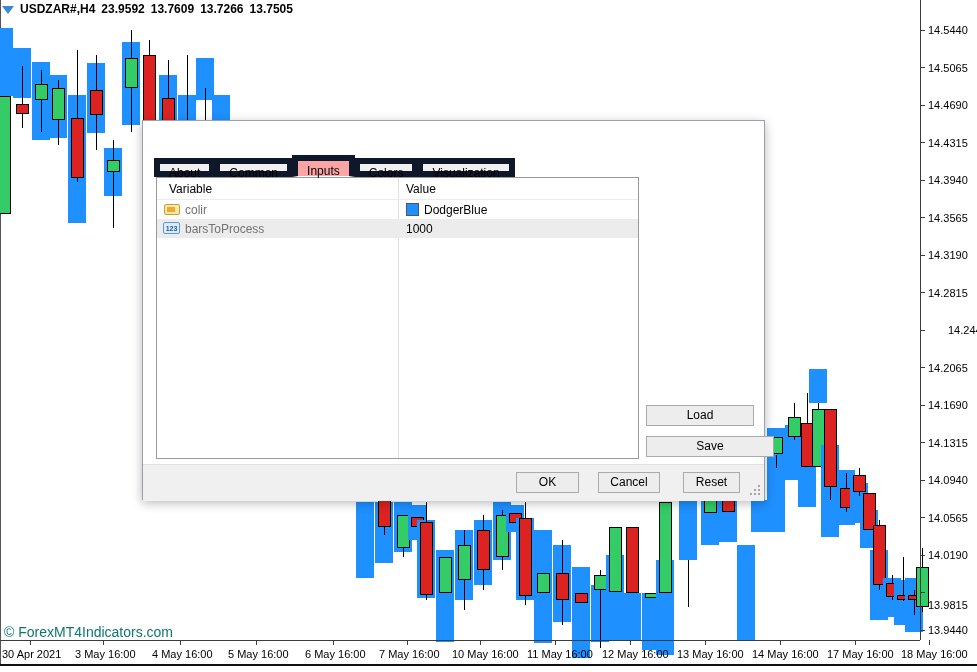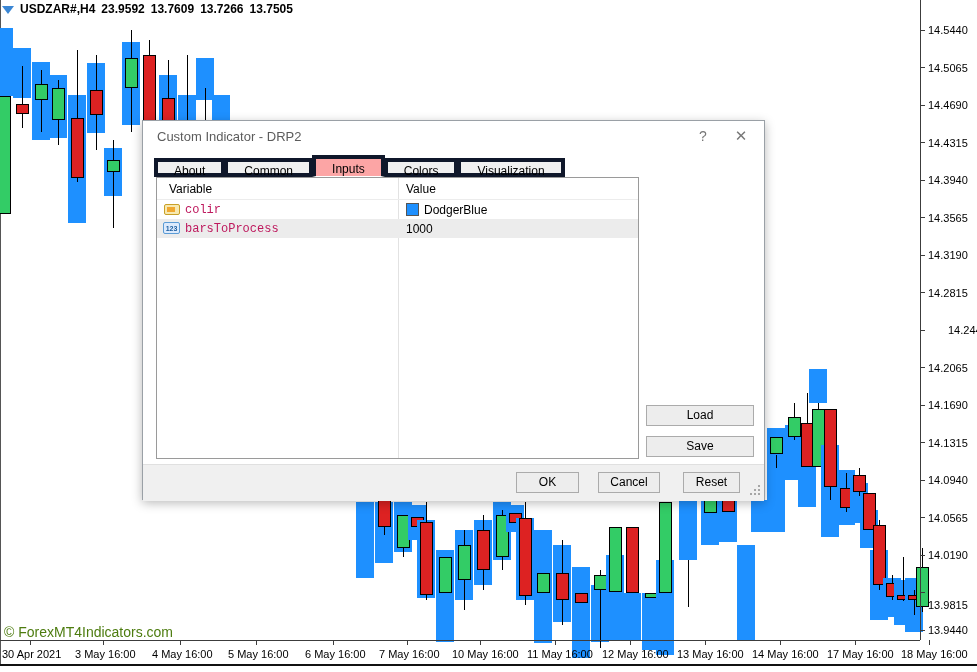--- a/index.html
+++ b/index.html
@@ -9,21 +9,21 @@
   
   #left-edge { position:absolute; left:0; top:0; width:1px; height:666px; background:#555; }
   #bottom-line { position:absolute; left:0; top:664px; width:977px; height:2px; background:#111; }
 
   #quote-bar { position:absolute; left:2px; top:2px; height:16px; z-index:30; white-space:nowrap;
                font-size:12px; font-weight:600; color:#000; }
   #quote-tri { display:inline-block; width:0; height:0; border-left:6px solid transparent;
                border-right:6px solid transparent; border-top:8px solid #3a86d4; margin-right:5px; vertical-align:middle; }
   #quote-bar span { margin-right:6px; }
 
-  #watermark { position:absolute; left:4px; top:624px; font-size:14px; color:#4d7c0f; z-index:5; }
+  #watermark { position:absolute; left:4px; top:624px; font-size:14px; color:#0f766e; z-index:5; }
 
   
   #price-axis-line { position:absolute; left:920px; top:0; width:1px; height:640px; background:#3c3c3c; z-index:12; }
   .price-label { position:absolute; left:928px; font-size:11px; color:#000; z-index:12; }
   .price-tick  { position:absolute; left:920px; width:5px; height:1px; background:#3c3c3c; z-index:12; }
   #time-axis-line { position:absolute; left:0; top:640px; width:920px; height:1px; background:#3c3c3c; z-index:12; }
   .time-label { position:absolute; top:648px; font-size:11px; color:#000; z-index:12; white-space:nowrap; }
   .time-tick  { position:absolute; top:640px; width:1px; height:5px; background:#3c3c3c; z-index:12; }
 
   
@@ -36,47 +36,47 @@
 
   
   #dialog { position:absolute; left:142px; top:120px; width:623px; height:380px; background:#fff;
             border:1px solid #9aa0a6; box-shadow:0 3px 10px rgba(0,0,0,.28); z-index:40; font-size:12px; }
   #dlg-titlebar { position:absolute; left:0; top:0; width:100%; height:30px; background:#fff; }
   #dlg-title { position:absolute; left:14px; top:8px; font-size:13px; color:#5c5c5c; }
   #dlg-help  { position:absolute; right:52px; top:7px; width:18px; height:18px; text-align:center; font-size:14px; color:#777; cursor:default; }
   #dlg-close { position:absolute; right:14px; top:6px; width:18px; height:18px; text-align:center; font-size:15px; color:#777; cursor:default; }
 
   #dlg-tabs { position:absolute; left:11px; top:34px; height:22px; display:flex; align-items:flex-end; }
-  .tab { border:4px solid #0f172a; background:#f0f0f0; height:19px; line-height:18px; padding:0 16px;
+  .tab { border:6px solid #0f172a; background:#f0f0f0; height:19px; line-height:18px; padding:0 9px;
          margin-right:-1px; font-size:12px; color:#000; }
   .tab.active { background:#fca5a5; height:22px; line-height:21px; border-bottom:1px solid #fff; position:relative; z-index:2; }
 
   #dlg-table { position:absolute; left:13px; top:56px; width:483px; height:282px; background:#fff; border:1px solid #9a9a9a; }
   #col-divider { position:absolute; left:241px; top:0; width:1px; height:100%; background:#e2e2e2; }
   .t-header { position:absolute; left:0; top:0; width:100%; height:22px; border-bottom:1px solid #ececec; }
   .t-h-var { position:absolute; left:12px; top:4px; color:#000; }
   .t-h-val { position:absolute; left:249px; top:4px; color:#000; }
   .t-row { position:absolute; left:0; width:100%; height:19px; }
   .t-row.selected { background:#ececec; }
   .t-row-1 { top:22px; } .t-row-2 { top:41px; }
-  .cell-var { position:absolute; left:28px; top:3px; color:#be185d;font-family:Liberation Mono, monospace; }
+  .cell-var { position:absolute; left:28px; top:3px; color:#737373; }
   .cell-val { position:absolute; left:249px; top:3px; color:#000; }
   .cell-val.with-swatch { left:267px; }
 
   .icon-color { position:absolute; left:7px; top:4px; width:16px; height:11px; background:#f7e9b0;
                 border:1px solid #c8a028; border-radius:2px; }
   .icon-color::after { content:""; position:absolute; left:2px; top:2px; width:8px; height:5px; background:#f0a830; }
   .icon-123 { position:absolute; left:6px; top:3px; width:17px; height:12px; background:#dceafc; border:1px solid #5b9bd5;
               border-radius:2px; font-size:7px; font-weight:bold; color:#1d5fa0; text-align:center; line-height:11px; }
   .swatch-blue { position:absolute; left:249px; top:3px; width:13px; height:13px; background:#1e90ff; border:1px solid #555; }
 
   .btn { position:absolute; background:#ededed; border:1px solid #ababab; font-size:12px; color:#000;
          text-align:center; line-height:19px; cursor:default; }
   #btn-load { left:503px; top:284px; width:108px; height:21px; }
-  #btn-save { left:503px; top:315px; width:108px; height:21px; }
+  #btn-save { left:503px; top:315px; width:128px; height:21px; }
   #dlg-bottom { position:absolute; left:0; top:343px; width:100%; height:37px; background:#f0f0f0; border-top:1px solid #e0e0e0; }
   #btn-ok     { left:373px; top:351px; width:63px; height:21px; }
   #btn-cancel { left:455px; top:351px; width:62px; height:21px; }
   #btn-reset  { left:540px; top:351px; width:57px; height:21px; }
   #resize-grip { position:absolute; right:4px; bottom:4px; width:10px; height:10px; }
   #resize-grip i { position:absolute; width:2px; height:2px; background:#a6a6a6; }
 </style>
 </head>
 <body>
 
@@ -215,25 +215,20 @@
   <div id="quote-bar">
     <span id="quote-tri"></span><span>USDZAR#,H4</span><span>23.9592</span><span>13.7609</span><span>13.7266</span><span>13.7505</span>
   </div>
 
   <div id="watermark">© ForexMT4Indicators.com</div>
 
   <div id="price-axis-line"></div>
   <div id="time-axis-line"></div>
 
   <div id="dialog">
-    <div id="dlg-titlebar">
-      <div id="dlg-title">Custom Indicator - DRP2</div>
-      <div id="dlg-help">?</div>
-      <div id="dlg-close">✕</div>
-    </div>
 
     <div id="dlg-tabs">
         <div class="tab">About</div>
         <div class="tab">Common</div>
         <div class="tab active">Inputs</div>
         <div class="tab">Colors</div>
         <div class="tab">Visualization</div>
       </div>
 
     <div id="dlg-table">

